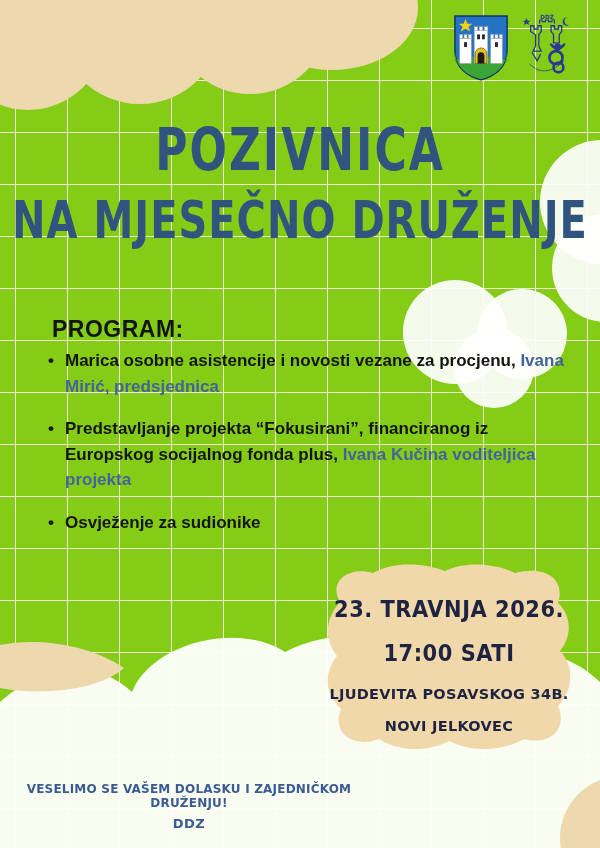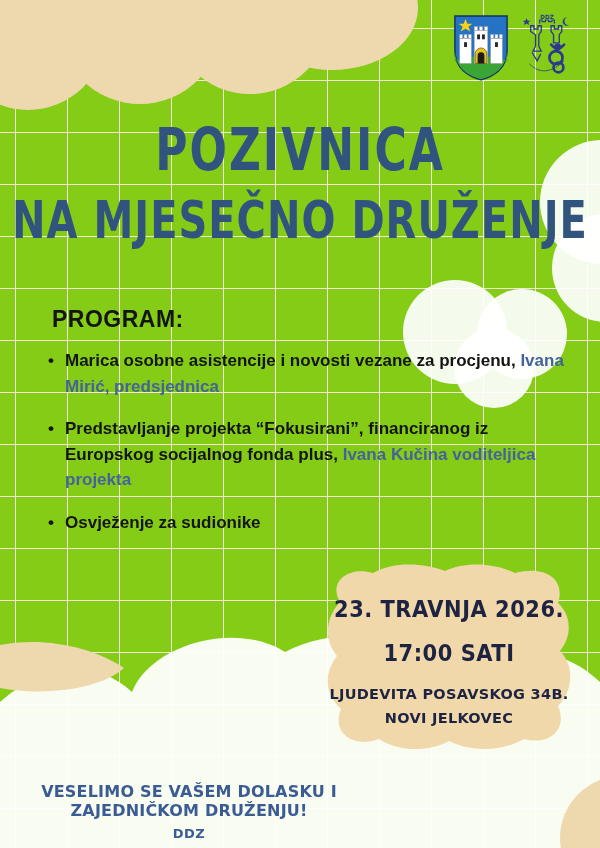--- a/index.html
+++ b/index.html
@@ -20,21 +20,21 @@
   .logos{position:absolute; top:13px; left:452px; display:flex; gap:10px; align-items:flex-start;}
   .title1,.title2{
     position:absolute; left:0; width:600px; text-align:center;
     color:#31547f; font-family:"DejaVu Sans", sans-serif; font-weight:bold;
   }
   .title1{top:116px; font-size:44px; letter-spacing:2px;}
   .title2{top:191px; font-size:40px; letter-spacing:1px;}
   .title1 .stretch{display:inline-block; transform:scaleY(1.32); transform-origin:top center;}
   .title2 .stretch{display:inline-block; transform:scaleY(1.28); transform-origin:top center;}
   .program-heading{
-    position:absolute; left:52px; top:306px;
+    position:absolute; left:52px; top:316px;
     font-size:23px; font-weight:bold; color:#141414; letter-spacing:.5px;
   }
   .program-list{
     position:absolute; left:48px; top:348px; width:528px;
     margin:0; padding:0; list-style:none;
   }
   .program-list li{
     display:flex; margin-bottom:17px;
     font-size:17px; font-weight:bold; color:#141414; line-height:1.5;
   }
@@ -42,26 +42,26 @@
   .hl{color:#44639c;}
   .event-card{position:absolute; left:318px; top:560px; width:262px; height:196px;}
   .event-card svg{position:absolute; inset:0;}
   .card-text{
     position:absolute; left:0; width:262px; text-align:center;
     color:#1d2340; font-family:"DejaVu Sans", sans-serif; font-weight:bold;
   }
   .card-date{top:36px; font-size:21px; letter-spacing:.5px; transform:scaleY(1.12); transform-origin:top center;}
   .card-time{top:80px; font-size:21px; letter-spacing:.5px; transform:scaleY(1.12); transform-origin:top center;}
   .card-addr1{top:126px; font-size:14.5px; letter-spacing:.3px;}
-  .card-addr2{top:150px; font-size:14.5px; letter-spacing:.3px;}
+  .card-addr2{top:158px; font-size:14.5px; letter-spacing:.3px;}
   .footer{
     position:absolute; left:0; top:782px; width:378px; text-align:center;
     color:#3a5c92; font-family:"DejaVu Sans", sans-serif; font-weight:bold;
   }
-  .footer-line1{font-size:16px; letter-spacing:.2px;}
+  .footer-line1{font-size:12px; letter-spacing:.2px;}
   .footer-line2{font-size:13px; margin-top:6px; letter-spacing:.5px;}
 </style>
 </head>
 <body>
 
 <div class="poster">
 
   <div class="grid-layer"></div>
 
   <svg class="deco" width="600" height="848" viewBox="0 0 600 848">

